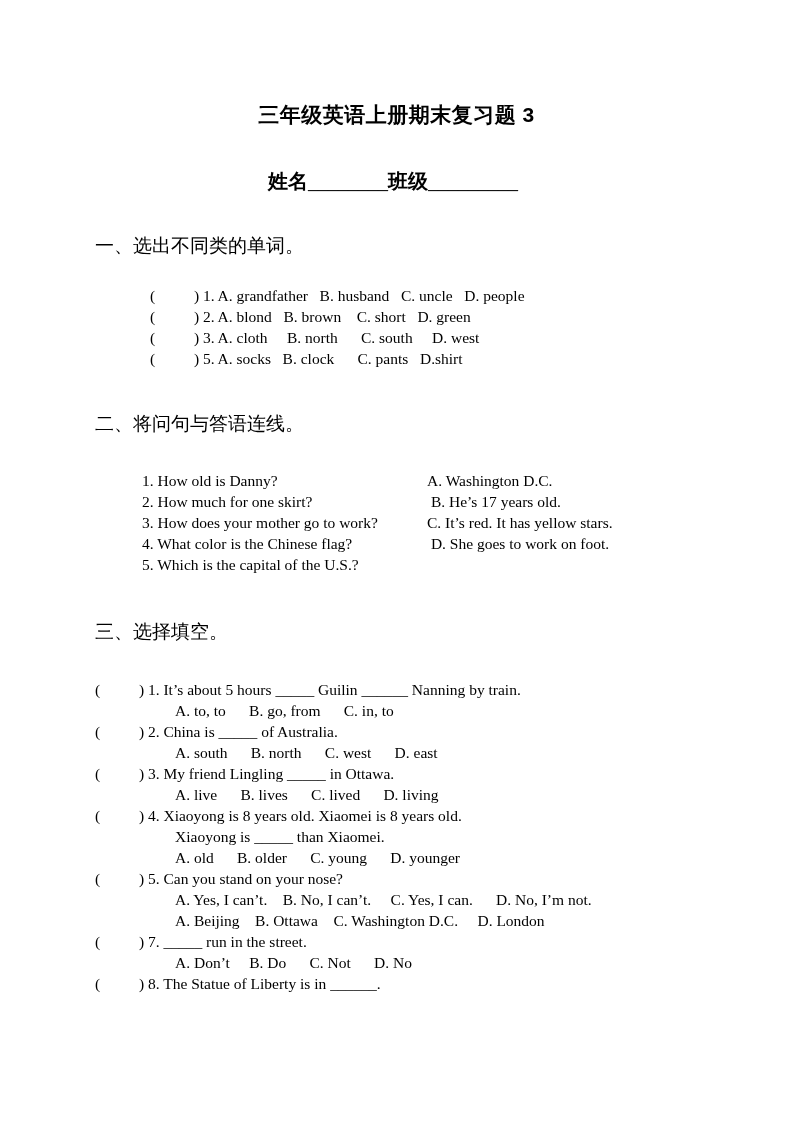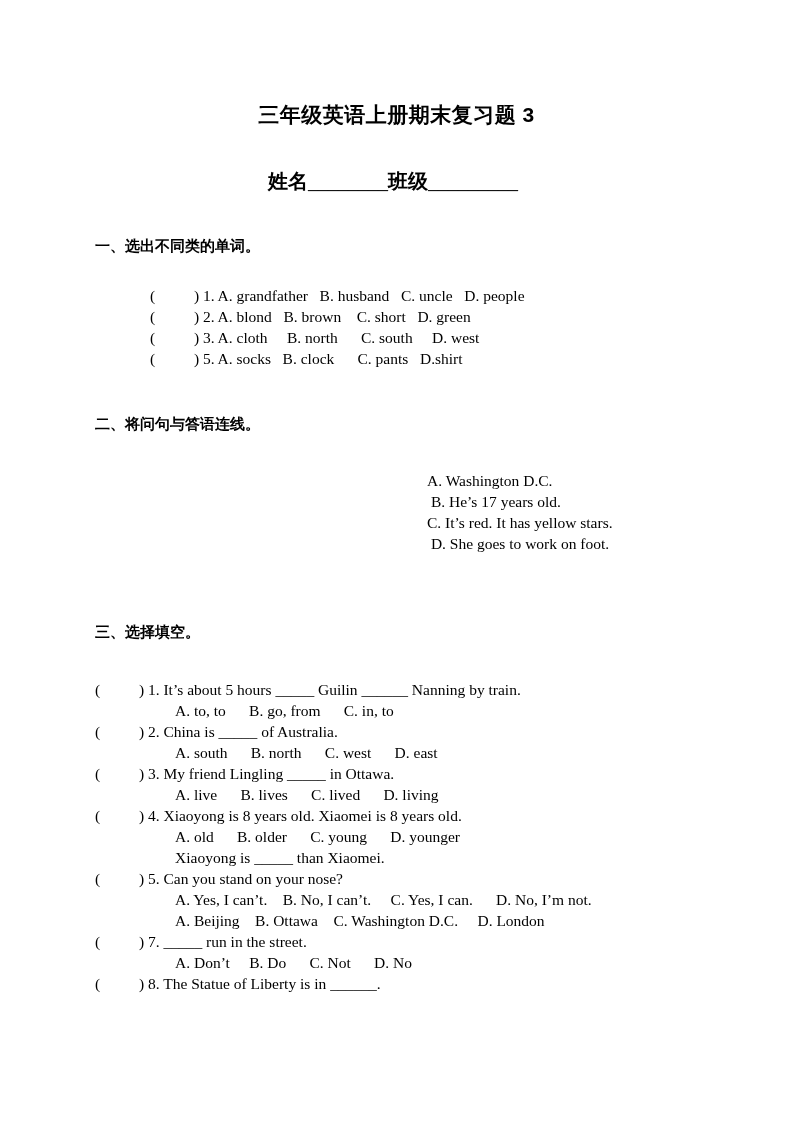--- a/index.html
+++ b/index.html
@@ -30,22 +30,22 @@
   }
   .name-line .blank {
     font-family: "Liberation Serif", serif;
     font-weight: normal;
     letter-spacing: 0;
   }
 
   .sec-heading {
     position: absolute; left: 95px;
     font-family: "Liberation Sans", sans-serif;
-    font-weight: bold;
-    font-size: 15px; line-height: 25px;
+    font-weight: normal;
+    font-size: 19px; line-height: 25px;
     white-space: pre;
   }
   .h-sec1 { top: 233px; }
   .h-sec2 { top: 411px; }
   .h-sec3 { top: 619px; }
 
   .textline {
     font-size: 15.5px;
     line-height: 21px;
     white-space: pre;
@@ -68,38 +68,45 @@
 
   <div class="sec-heading h-sec1">一、选出不同类的单词。</div>
   <div class="s1-list">
     <div class="textline">(          ) 1. A. grandfather   B. husband   C. uncle   D. people</div>
     <div class="textline">(          ) 2. A. blond   B. brown    C. short   D. green</div>
     <div class="textline">(          ) 3. A. cloth     B. north      C. south     D. west</div>
     <div class="textline">(          ) 5. A. socks   B. clock      C. pants   D.shirt</div>
   </div>
 
   <div class="sec-heading h-sec2">二、将问句与答语连线。</div>
+  <div class="s2-questions">
+    <div class="textline">1. How old is Danny?</div>
+    <div class="textline">2. How much for one skirt?</div>
+    <div class="textline">3. How does your mother go to work?</div>
+    <div class="textline">4. What color is the Chinese flag?</div>
+    <div class="textline">5. Which is the capital of the U.S.?</div>
+  </div>
   <div class="s2-answers">
     <div class="textline">A. Washington D.C.</div>
     <div class="textline"> B. He’s 17 years old.</div>
     <div class="textline">C. It’s red. It has yellow stars.</div>
     <div class="textline"> D. She goes to work on foot.</div>
   </div>
 
   <div class="sec-heading h-sec3">三、选择填空。</div>
   <div class="s3-list">
     <div class="textline">(          ) 1. It’s about 5 hours _____ Guilin ______ Nanning by train.</div>
     <div class="textline opt">A. to, to      B. go, from      C. in, to</div>
     <div class="textline">(          ) 2. China is _____ of Australia.</div>
     <div class="textline opt">A. south      B. north      C. west      D. east</div>
     <div class="textline">(          ) 3. My friend Lingling _____ in Ottawa.</div>
     <div class="textline opt">A. live      B. lives      C. lived      D. living</div>
     <div class="textline">(          ) 4. Xiaoyong is 8 years old. Xiaomei is 8 years old.</div>
+    <div class="textline opt">Xiaoyong is _____ than Xiaomei.</div>
     <div class="textline opt">A. old      B. older      C. young      D. younger</div>
-    <div class="textline opt">Xiaoyong is _____ than Xiaomei.</div>
     <div class="textline">(          ) 5. Can you stand on your nose?</div>
     <div class="textline opt">A. Yes, I can’t.    B. No, I can’t.     C. Yes, I can.      D. No, I’m not.</div>
     <div class="textline opt">A. Beijing    B. Ottawa    C. Washington D.C.     D. London</div>
     <div class="textline">(          ) 7. _____ run in the street.</div>
     <div class="textline opt">A. Don’t     B. Do      C. Not      D. No</div>
     <div class="textline">(          ) 8. The Statue of Liberty is in ______.</div>
   </div>
 
 </div>
 

